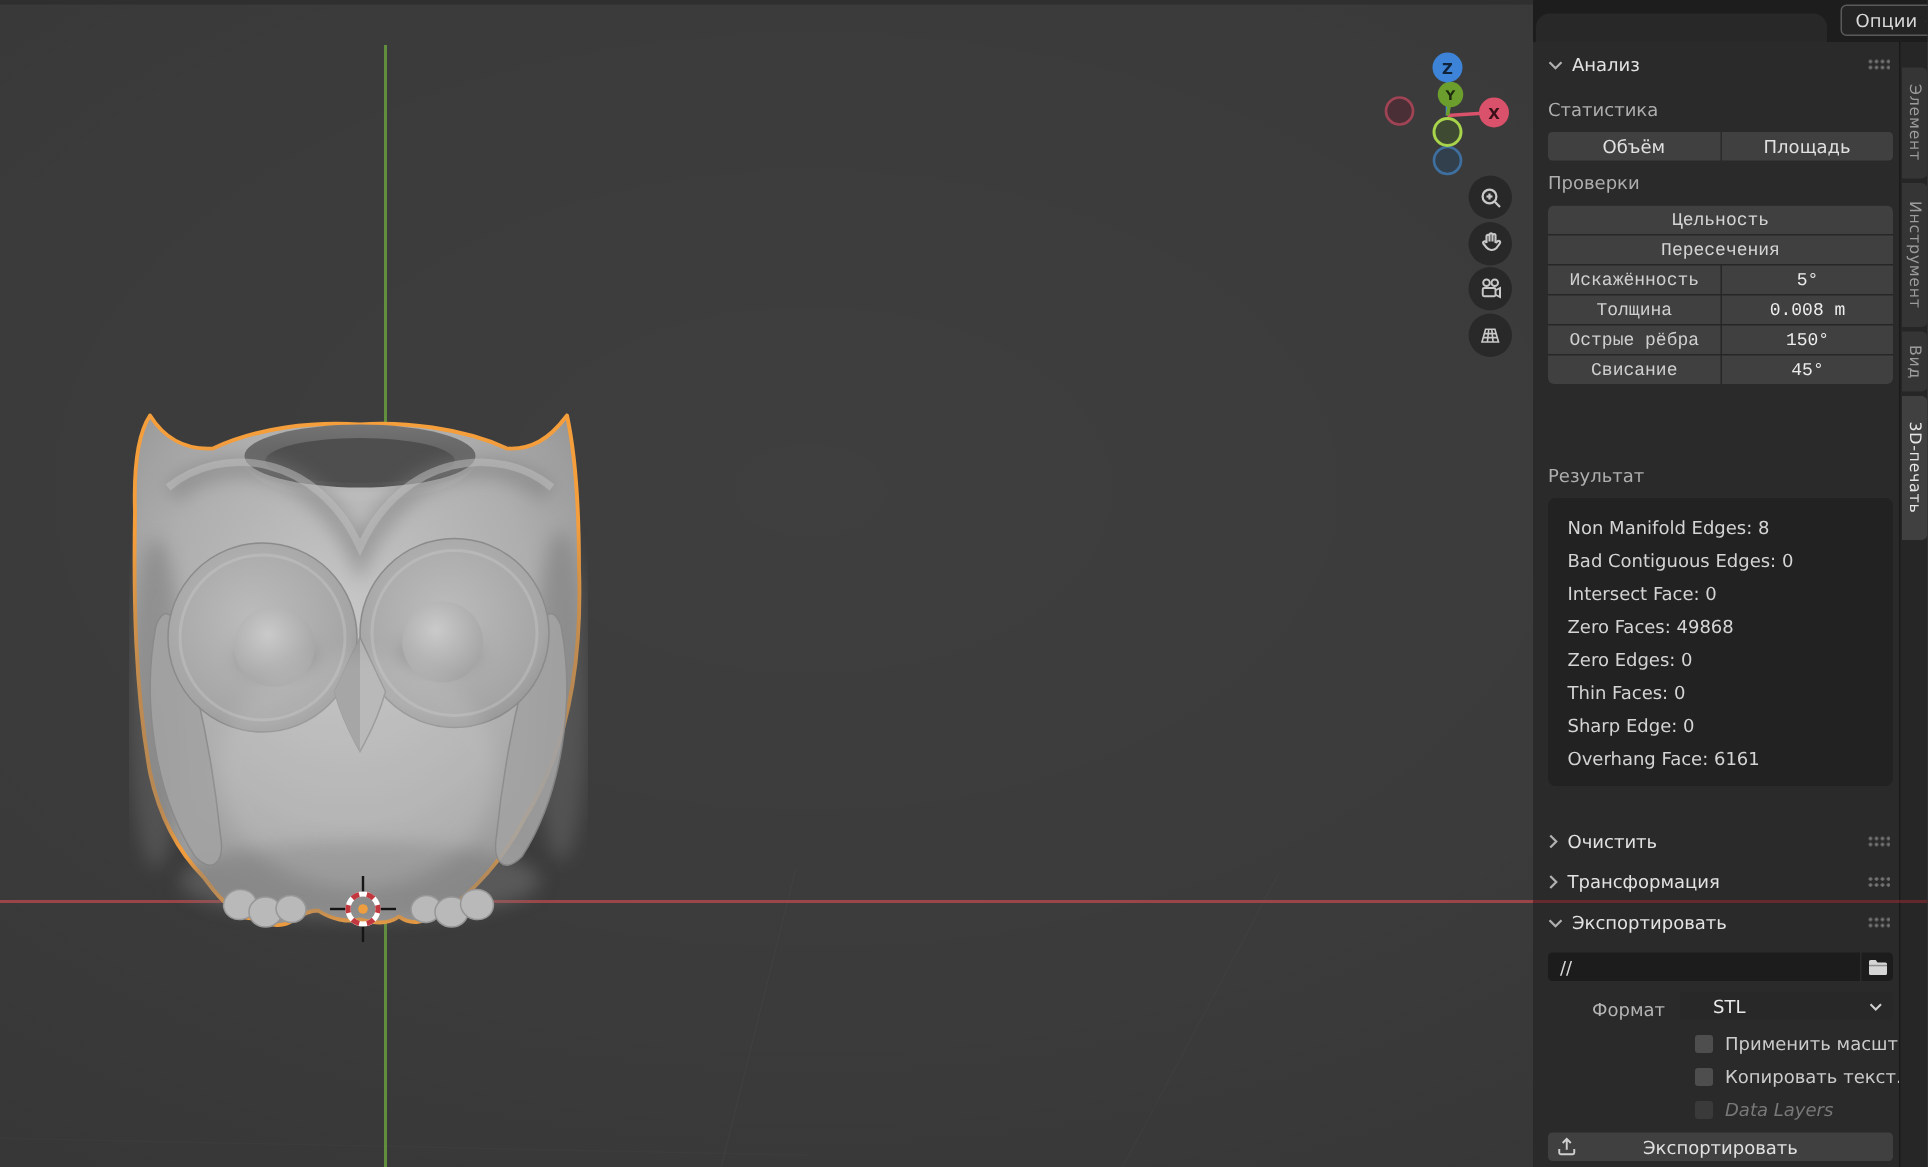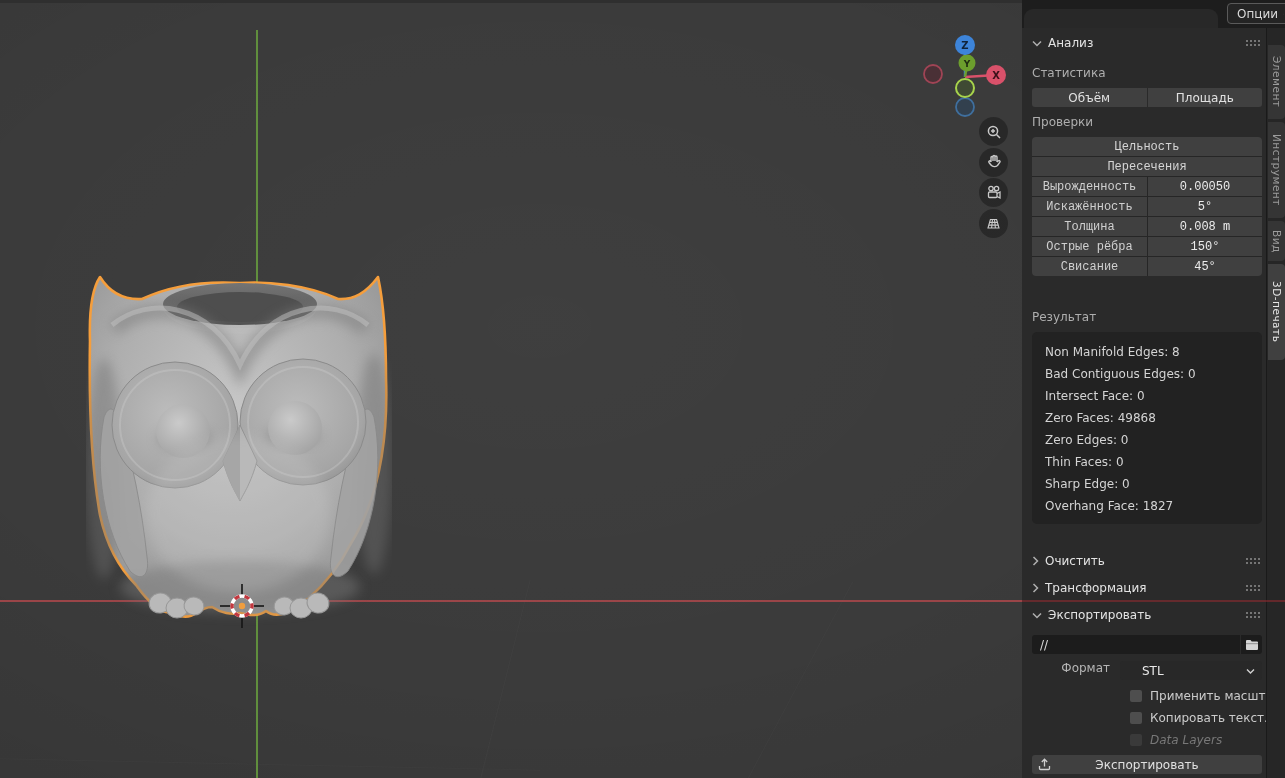--- a/index.html
+++ b/index.html
@@ -65,21 +65,21 @@
 
   .result-box { background:#222222; border-radius:5px; padding:9px 0 7px 13px; }
   .result-box .rrow { height:22px; line-height:22px; color:#d4d4d4; white-space:nowrap; }
 
   .path-row { display:flex; gap:1px; }
   .path-field { flex:1; background:#1c1c1c; border-radius:3px 0 0 3px; height:19px;
                 display:flex; align-items:center; padding:0 8px; color:#dadada; cursor:text; }
   .folder-btn { width:21px; height:19px; background:#1c1c1c; border-radius:0 3px 3px 0;
                 display:flex; align-items:center; justify-content:center; cursor:pointer; }
 
-  .fmt-row { display:flex; align-items:flex-start; }
+  .fmt-row { display:flex; align-items:flex-end; }
   .fmt-label { width:88px; text-align:right; color:#b5b5b5; padding-right:10px; }
   .dropdown { flex:1; background:#282828; border-radius:3px; height:19px; display:flex;
               align-items:center; padding:0 7px 0 10px; color:#e8e8e8; cursor:pointer; }
   .dropdown .dd-text { flex:1;margin-left:12px; }
 
   .cb-row { position:absolute; left:108px; display:flex; align-items:center; gap:8px; cursor:pointer; }
   .cb-box { width:12px; height:12px; border-radius:2px; background:#4e4e4e; }
   .cb-label { color:#cbcbcb; white-space:nowrap; }
   .cb-row.disabled .cb-box { background:#3a3a3a; }
   .cb-row.disabled .cb-label { color:#787878; }
@@ -295,24 +295,20 @@
     <div class="sb-abs sub-label" style="top:87px;">Проверки</div>
 
     <div class="sb-abs checks" style="top:109px;">
       <div class="row">
           <div class="cell full">Цельность</div>
         </div>
       <div class="row">
           <div class="cell full">Пересечения</div>
         </div>
       <div class="row">
-        <div class="cell lab">Вырожденность</div>
-        <div class="cell val">0.00050</div>
-      </div>
-      <div class="row">
         <div class="cell lab">Искажённость</div>
         <div class="cell val">5°</div>
       </div>
       <div class="row">
         <div class="cell lab">Толщина</div>
         <div class="cell val">0.008 m</div>
       </div>
       <div class="row">
         <div class="cell lab">Острые рёбра</div>
         <div class="cell val">150°</div>
@@ -327,21 +323,21 @@
     <div class="sb-abs sub-label" style="top:282px;">Результат</div>
 
     <div class="sb-abs result-box" style="top:304px;">
       <div class="rrow">Non Manifold Edges: 8</div>
       <div class="rrow">Bad Contiguous Edges: 0</div>
       <div class="rrow">Intersect Face: 0</div>
       <div class="rrow">Zero Faces: 49868</div>
       <div class="rrow">Zero Edges: 0</div>
       <div class="rrow">Thin Faces: 0</div>
       <div class="rrow">Sharp Edge: 0</div>
-      <div class="rrow">Overhang Face: 1827</div>
+      <div class="rrow">Overhang Face: 6161</div>
     </div>
 
     <div class="sb-abs" style="top:525px;">
       <div class="sec-header">
         <svg width="7" height="10" viewBox="0 0 7 10" fill="none" stroke="#b0b0b0" stroke-width="1.5">
             <path d="M1.5,1 L5.5,5 L1.5,9"></path>
           </svg>
         <span>Очистить</span>
       </div>
       <div class="drag-dots" style="top:4px;"></div>

